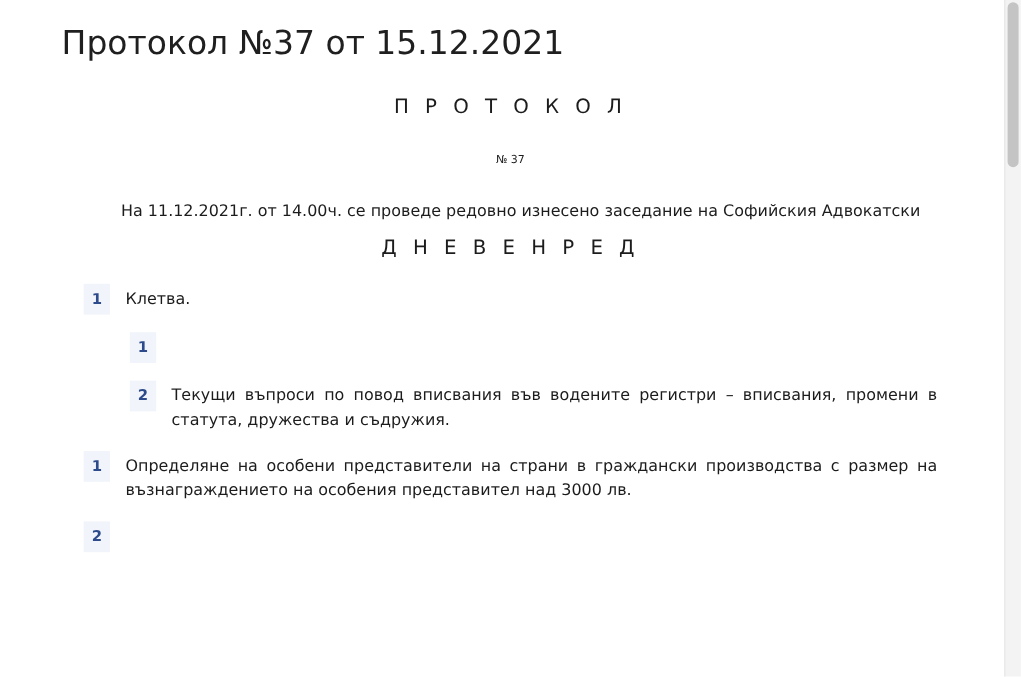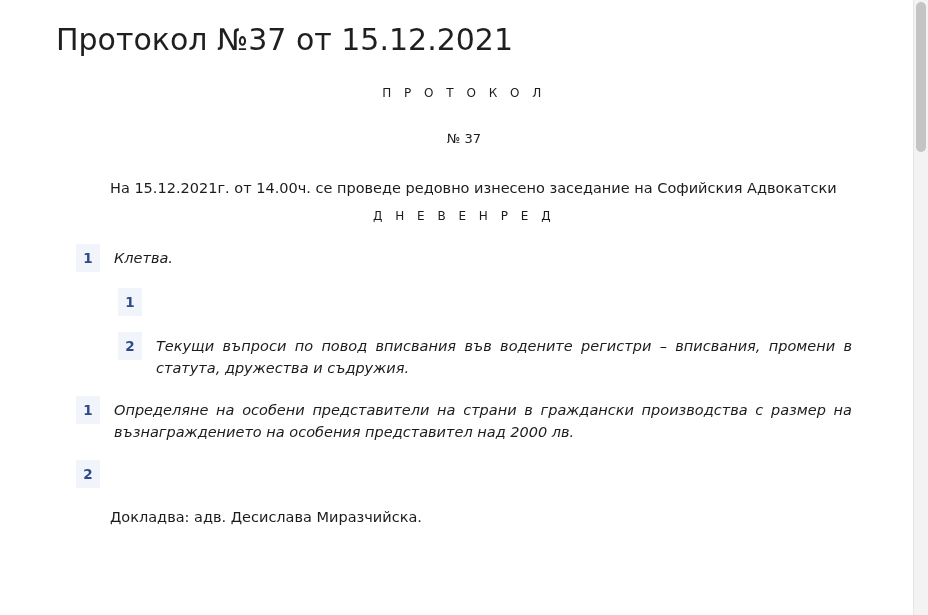--- a/index.html
+++ b/index.html
@@ -34,28 +34,28 @@
     padding: 26px 76px 0 76px;
     font-size: 14.5px;
     line-height: 1.55;
     color: #1c1c1c;
   }
   .centered {
     text-align: center;
   }
   .spaced-caps {
     letter-spacing: 4.5px;
-    font-size: 12px;
+    font-size: 18px;
   }
   .doc-heading {
     margin: 0 0 26px 0;
   }
   .doc-number {
     margin: 10px 0 28px 0;
-    font-size: 13px;
+    font-size: 10px;
   }
   .para {
     text-align: justify;
     margin: 0 0 8px 0;
     text-indent: 34px;
   }
   .para.no-indent {
     text-indent: 0;
   }
   .agenda-title {
@@ -78,21 +78,20 @@
     font-weight: bold;
     font-size: 13.5px;
     text-align: center;
     line-height: 28px;
     margin-right: 14px;
   }
   .list-text {
     flex: 1 1 auto;
     text-align: justify;
     padding-top: 3px;
-    font-style: italic;
   }
   .closing {
     margin: 18px 0 0 34px;
   }
   .scrollbar-track {
     position: absolute;
     top: 0;
     right: 0;
     width: 14px;
     height: 615px;
@@ -115,48 +114,47 @@
 <div class="page">
 
   <h1 class="page-title">Протокол №37 от 15.12.2021</h1>
 
   <div class="doc-body">
 
     <div class="centered spaced-caps doc-heading">П Р О Т О К О Л</div>
 
     <div class="centered doc-number">№ 37</div>
 
-    <p class="para">На 15.12.2021г. от 14.00ч. се проведе редовно изнесено заседание на Софийския Адвокатски</p>
+    <p class="para">На 11.12.2021г. от 14.00ч. се проведе редовно изнесено заседание на Софийския Адвокатски</p>
 
     <div class="centered spaced-caps agenda-title">Д Н Е В Е Н Р Е Д</div>
 
     <div class="list-row">
       <span class="marker">1</span>
       <span class="list-text">Клетва.</span>
     </div>
 
     <div class="list-row level-2">
       <span class="marker">1</span>
     </div>
 
     <div class="list-row level-2">
       <span class="marker">2</span>
       <span class="list-text">Текущи въпроси по повод вписвания във водените регистри – вписвания, промени в статута, дружества и съдружия.</span>
     </div>
 
     <div class="list-row">
       <span class="marker">1</span>
-      <span class="list-text">Определяне на особени представители на страни в граждански производства с размер на възнаграждението на особения представител над 2000 лв.</span>
+      <span class="list-text">Определяне на особени представители на страни в граждански производства с размер на възнаграждението на особения представител над 3000 лв.</span>
     </div>
 
     <div class="list-row">
       <span class="marker">2</span>
     </div>
 
-    <div class="closing">Докладва: адв. Десислава Миразчийска.</div>
 
   </div>
 
   <div class="scrollbar-track">
     <div class="scrollbar-thumb"></div>
   </div>
 
 </div>
 
 </body></html>

